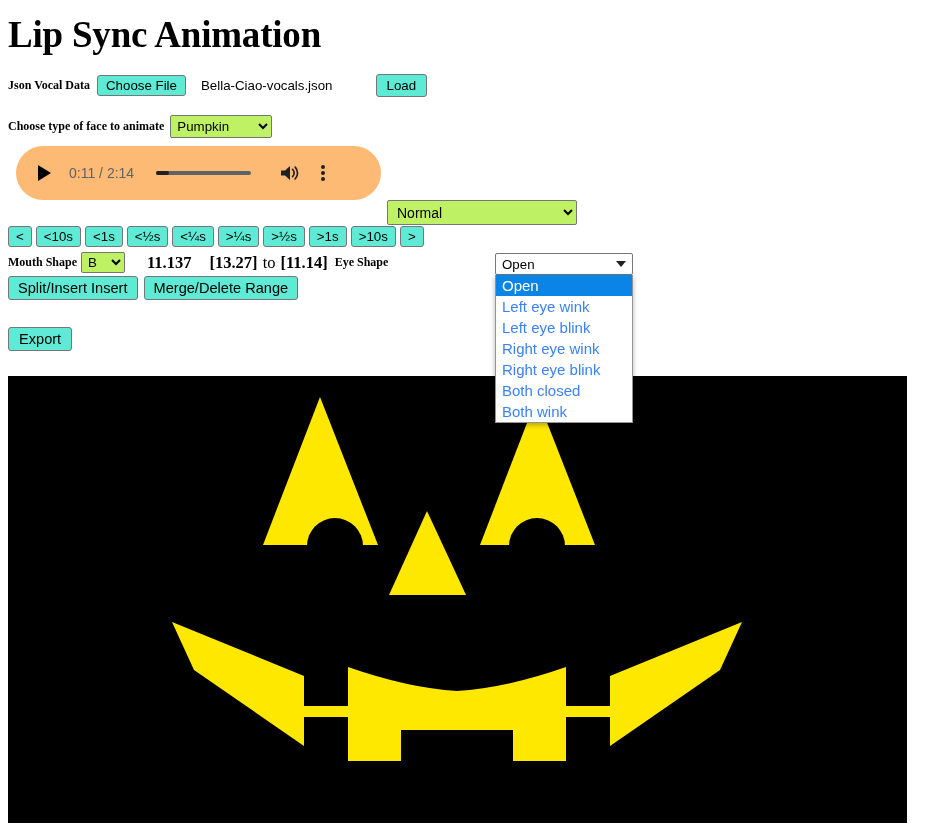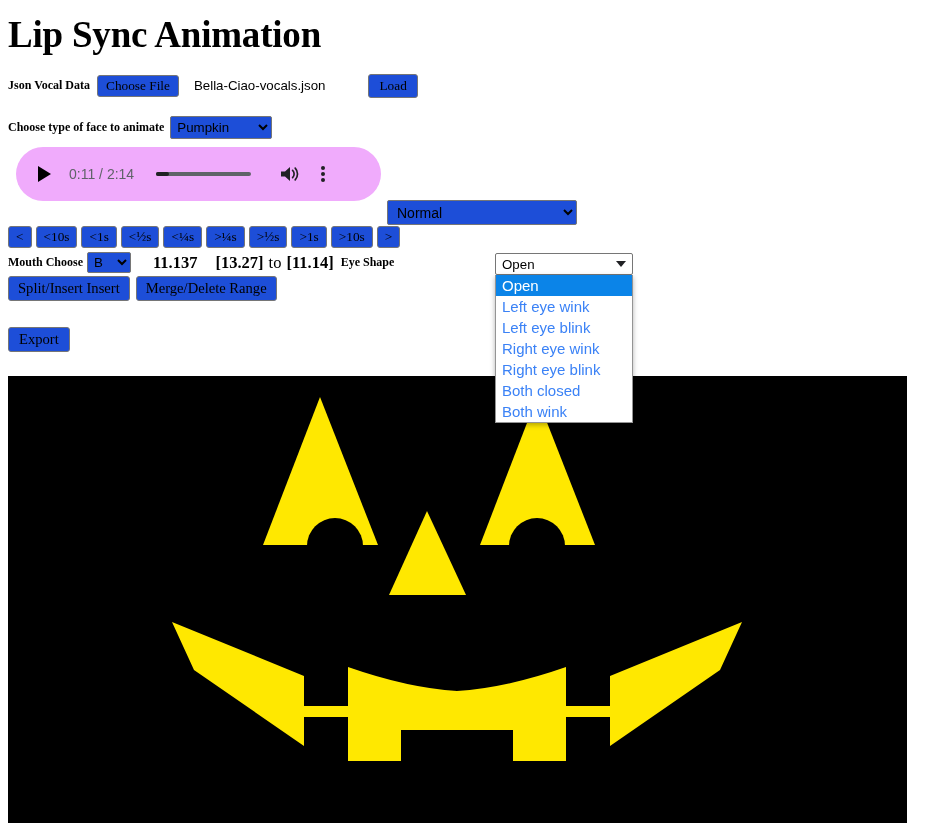--- a/index.html
+++ b/index.html
@@ -42,24 +42,24 @@
   }
   .bold-label {
     font-family: "Liberation Serif", serif;
     font-weight: bold;
     font-size: 12px;
     white-space: nowrap;
   }
 
   
   .btn {
-    font-family: Liberation Serif, serif;
+    font-family: Liberation Sans, sans-serif;
     font-size: 13.3px;
     color: #000;
-    background: #1d4ed8;
+    background: #5eead4;
     border: 1px solid #767676;
     border-radius: 3px;
     padding: 2px 7px;
     line-height: normal;
     cursor: default;
   }
   .btn-file {
     padding: 2px 8px;
   }
 
@@ -79,21 +79,21 @@
     margin-left: 43px;
     padding: 3px 10px;
   }
 
   
   select.ui-select {
     font-family: "Liberation Sans", sans-serif;
     font-size: 13.3px;
     border: 1px solid #767676;
     border-radius: 2px;
-    background: #1d4ed8;
+    background: #bef264;
     padding: 1px 2px;
     color: #000;
   }
 
   .face-row {
     margin-top: 18px;
   }
   .face-row .bold-label { margin-right: 6px; }
   #face-select { width: 102px; height: 23px; }
 
@@ -102,21 +102,21 @@
     margin-top: 8px;
     position: relative;
     height: 62px;
   }
   .audio-player {
     position: absolute;
     left: 8px;
     top: 0;
     width: 365px;
     height: 54px;
-    background: #f0abfc;
+    background: #fdba74;
     border-radius: 27px;
     display: flex;
     align-items: center;
     box-sizing: border-box;
     padding: 0 14px 0 22px;
   }
   .play-icon {
     width: 0; height: 0;
     border-left: 13px solid #000;
     border-top: 8px solid transparent;
@@ -351,21 +351,21 @@
   <button class="btn">&lt;½s</button>
   <button class="btn">&lt;¼s</button>
   <button class="btn">&gt;¼s</button>
   <button class="btn">&gt;½s</button>
   <button class="btn">&gt;1s</button>
   <button class="btn">&gt;10s</button>
   <button class="btn">&gt;</button>
 </div>
 
 <div class="shape-row">
-  <span class="bold-label">Mouth Choose</span>
+  <span class="bold-label">Mouth Shape</span>
   <select class="ui-select" id="mouth-select">
     <option>B</option>
   </select>
   <span class="time-val">11.137</span>
   <span class="range-start">[13.27]</span>
   <span class="range-to">to</span>
   <span class="range-end">[11.14]</span>
   <span class="bold-label eye-shape-label">Eye Shape</span>
 </div>
 

